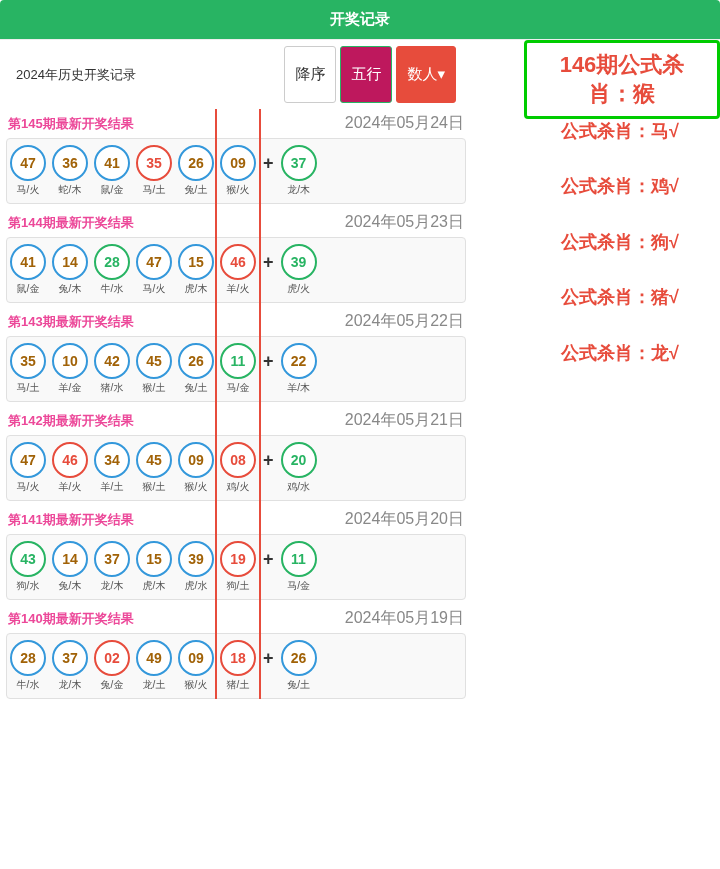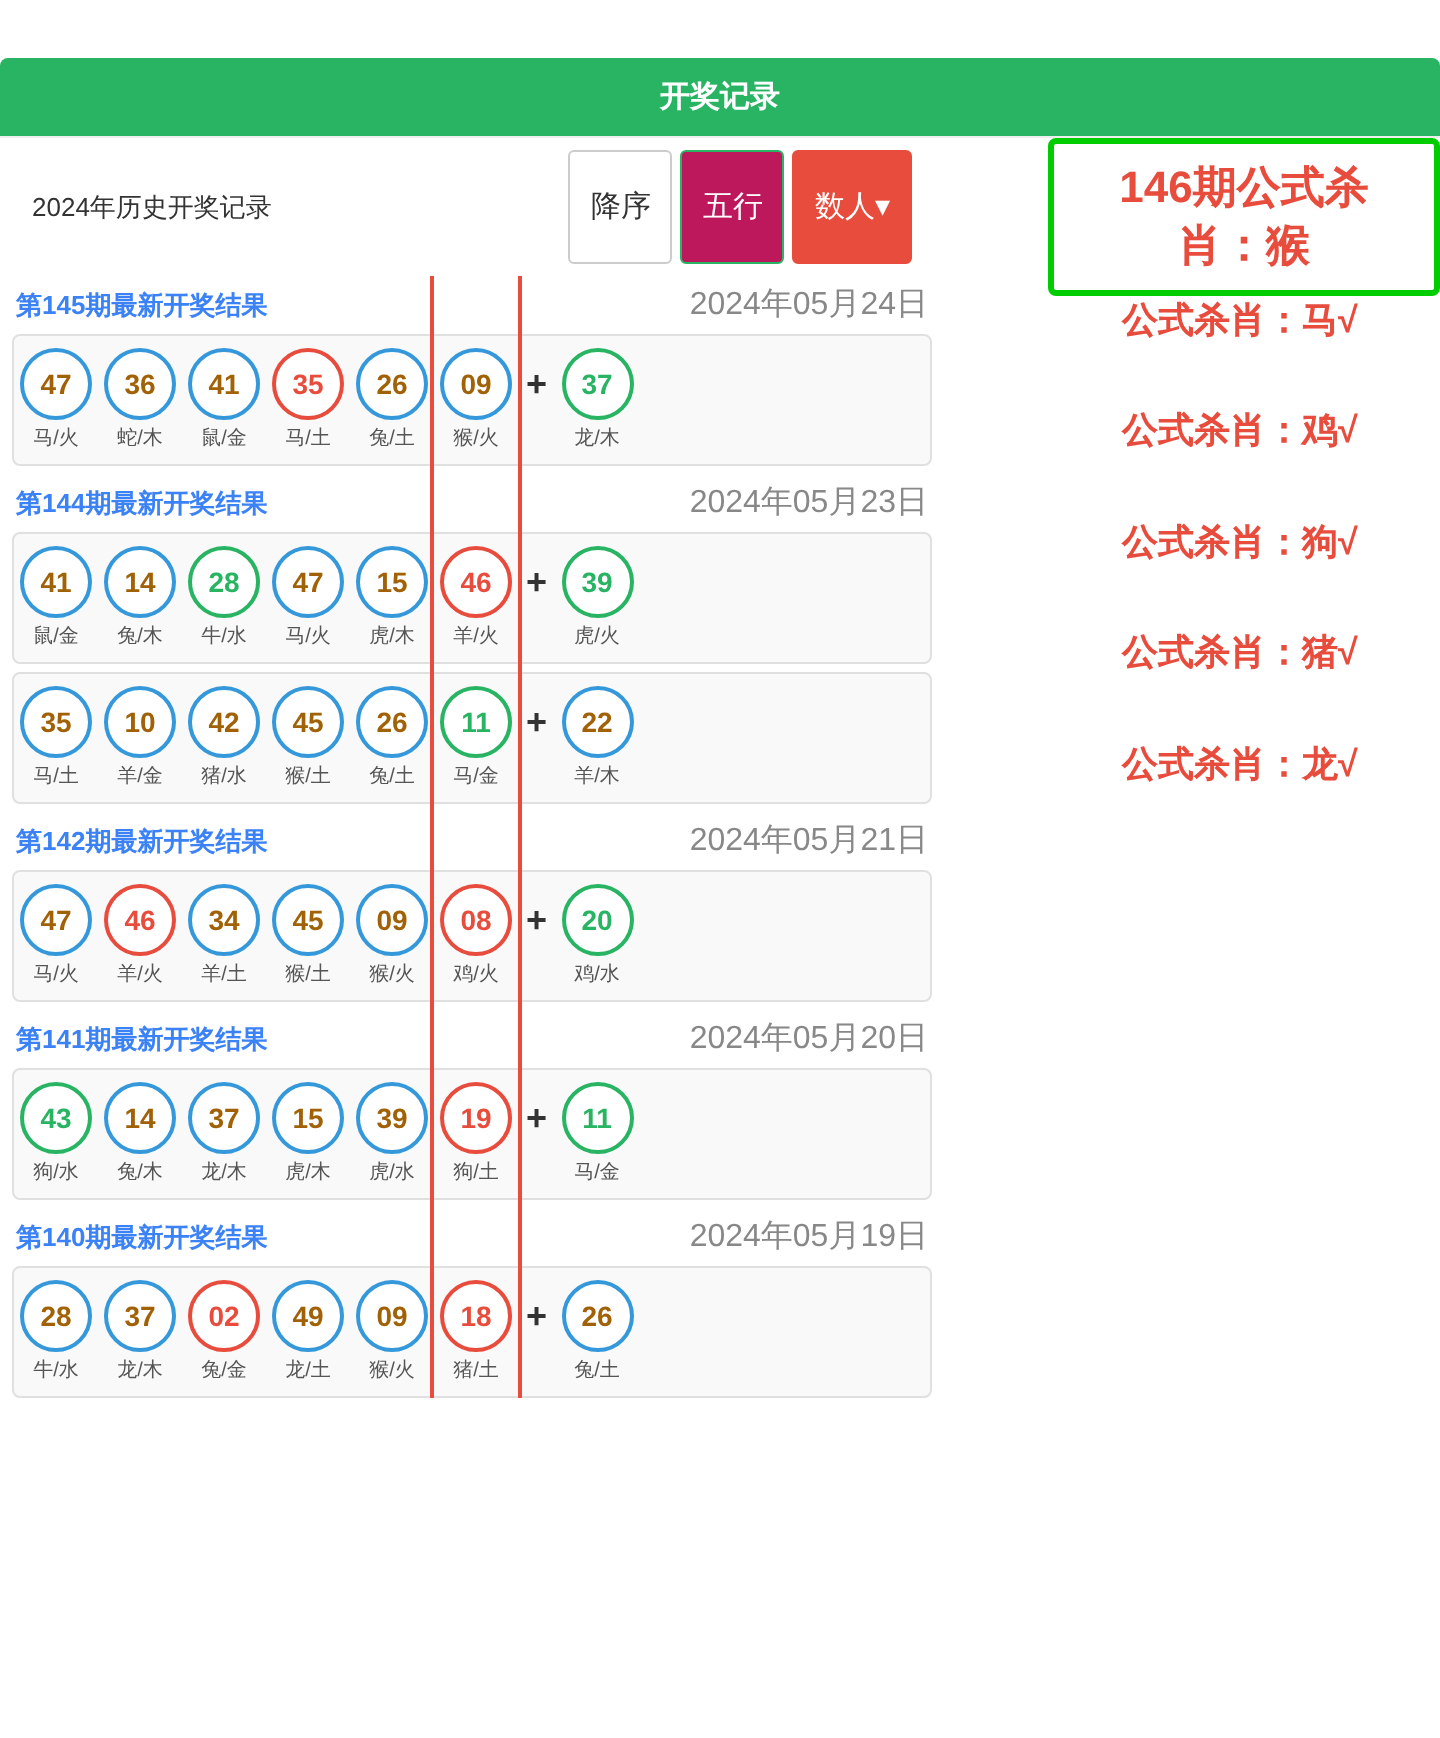--- a/index.html
+++ b/index.html
@@ -17,21 +17,20 @@
       background: #fff;
       border-bottom: 1px solid #eee;
     }
     .top-tab {
       flex: 1;
       text-align: center;
       padding: 10px 0;
       font-size: 15px;
       font-weight: bold;
       cursor: pointer;
-      margin-top: 29px;
     }
     .top-tab.active {
       background: #28b463;
       color: #fff;
       border-radius: 4px 4px 0 0;
     }
     .top-tab.inactive {
       background: #fff;
       color: #333;
       border: 1px solid #ccc;
@@ -121,21 +120,21 @@
       display: flex;
       justify-content: space-between;
       align-items: center;
       padding: 4px 2px;
       font-size: 12px;
       color: #555;
     }
     .period-title {
       font-size: 13px;
       font-weight: bold;
-      color: #3b82f6;
+      color: #ec4899;
     }
     .period-date {
       font-size: 16px;
       color: #888;
     }
 
     .balls-row {
       display: flex;
       align-items: center;
       gap: 4px;
@@ -290,20 +289,24 @@
                   <div class="ball-label">羊/火</div>
                 </div>
                 <div class="plus-sign">+</div>
                 <div class="ball-wrapper">
                   <div class="ball green">39</div>
                   <div class="ball-label">虎/火</div>
                 </div>
               </div>
             </div>
             <div class="period-section">
+              <div class="period-header">
+                <span class="period-title">第143期最新开奖结果</span>
+    <span class="period-date">2024年05月22日</span>
+              </div>
               <div class="balls-row">
                 <div class="ball-wrapper">
                   <div class="ball blue">35</div>
                   <div class="ball-label">马/土</div>
                 </div>
                 <div class="ball-wrapper">
                   <div class="ball blue">10</div>
                   <div class="ball-label">羊/金</div>
                 </div>
                 <div class="ball-wrapper">

